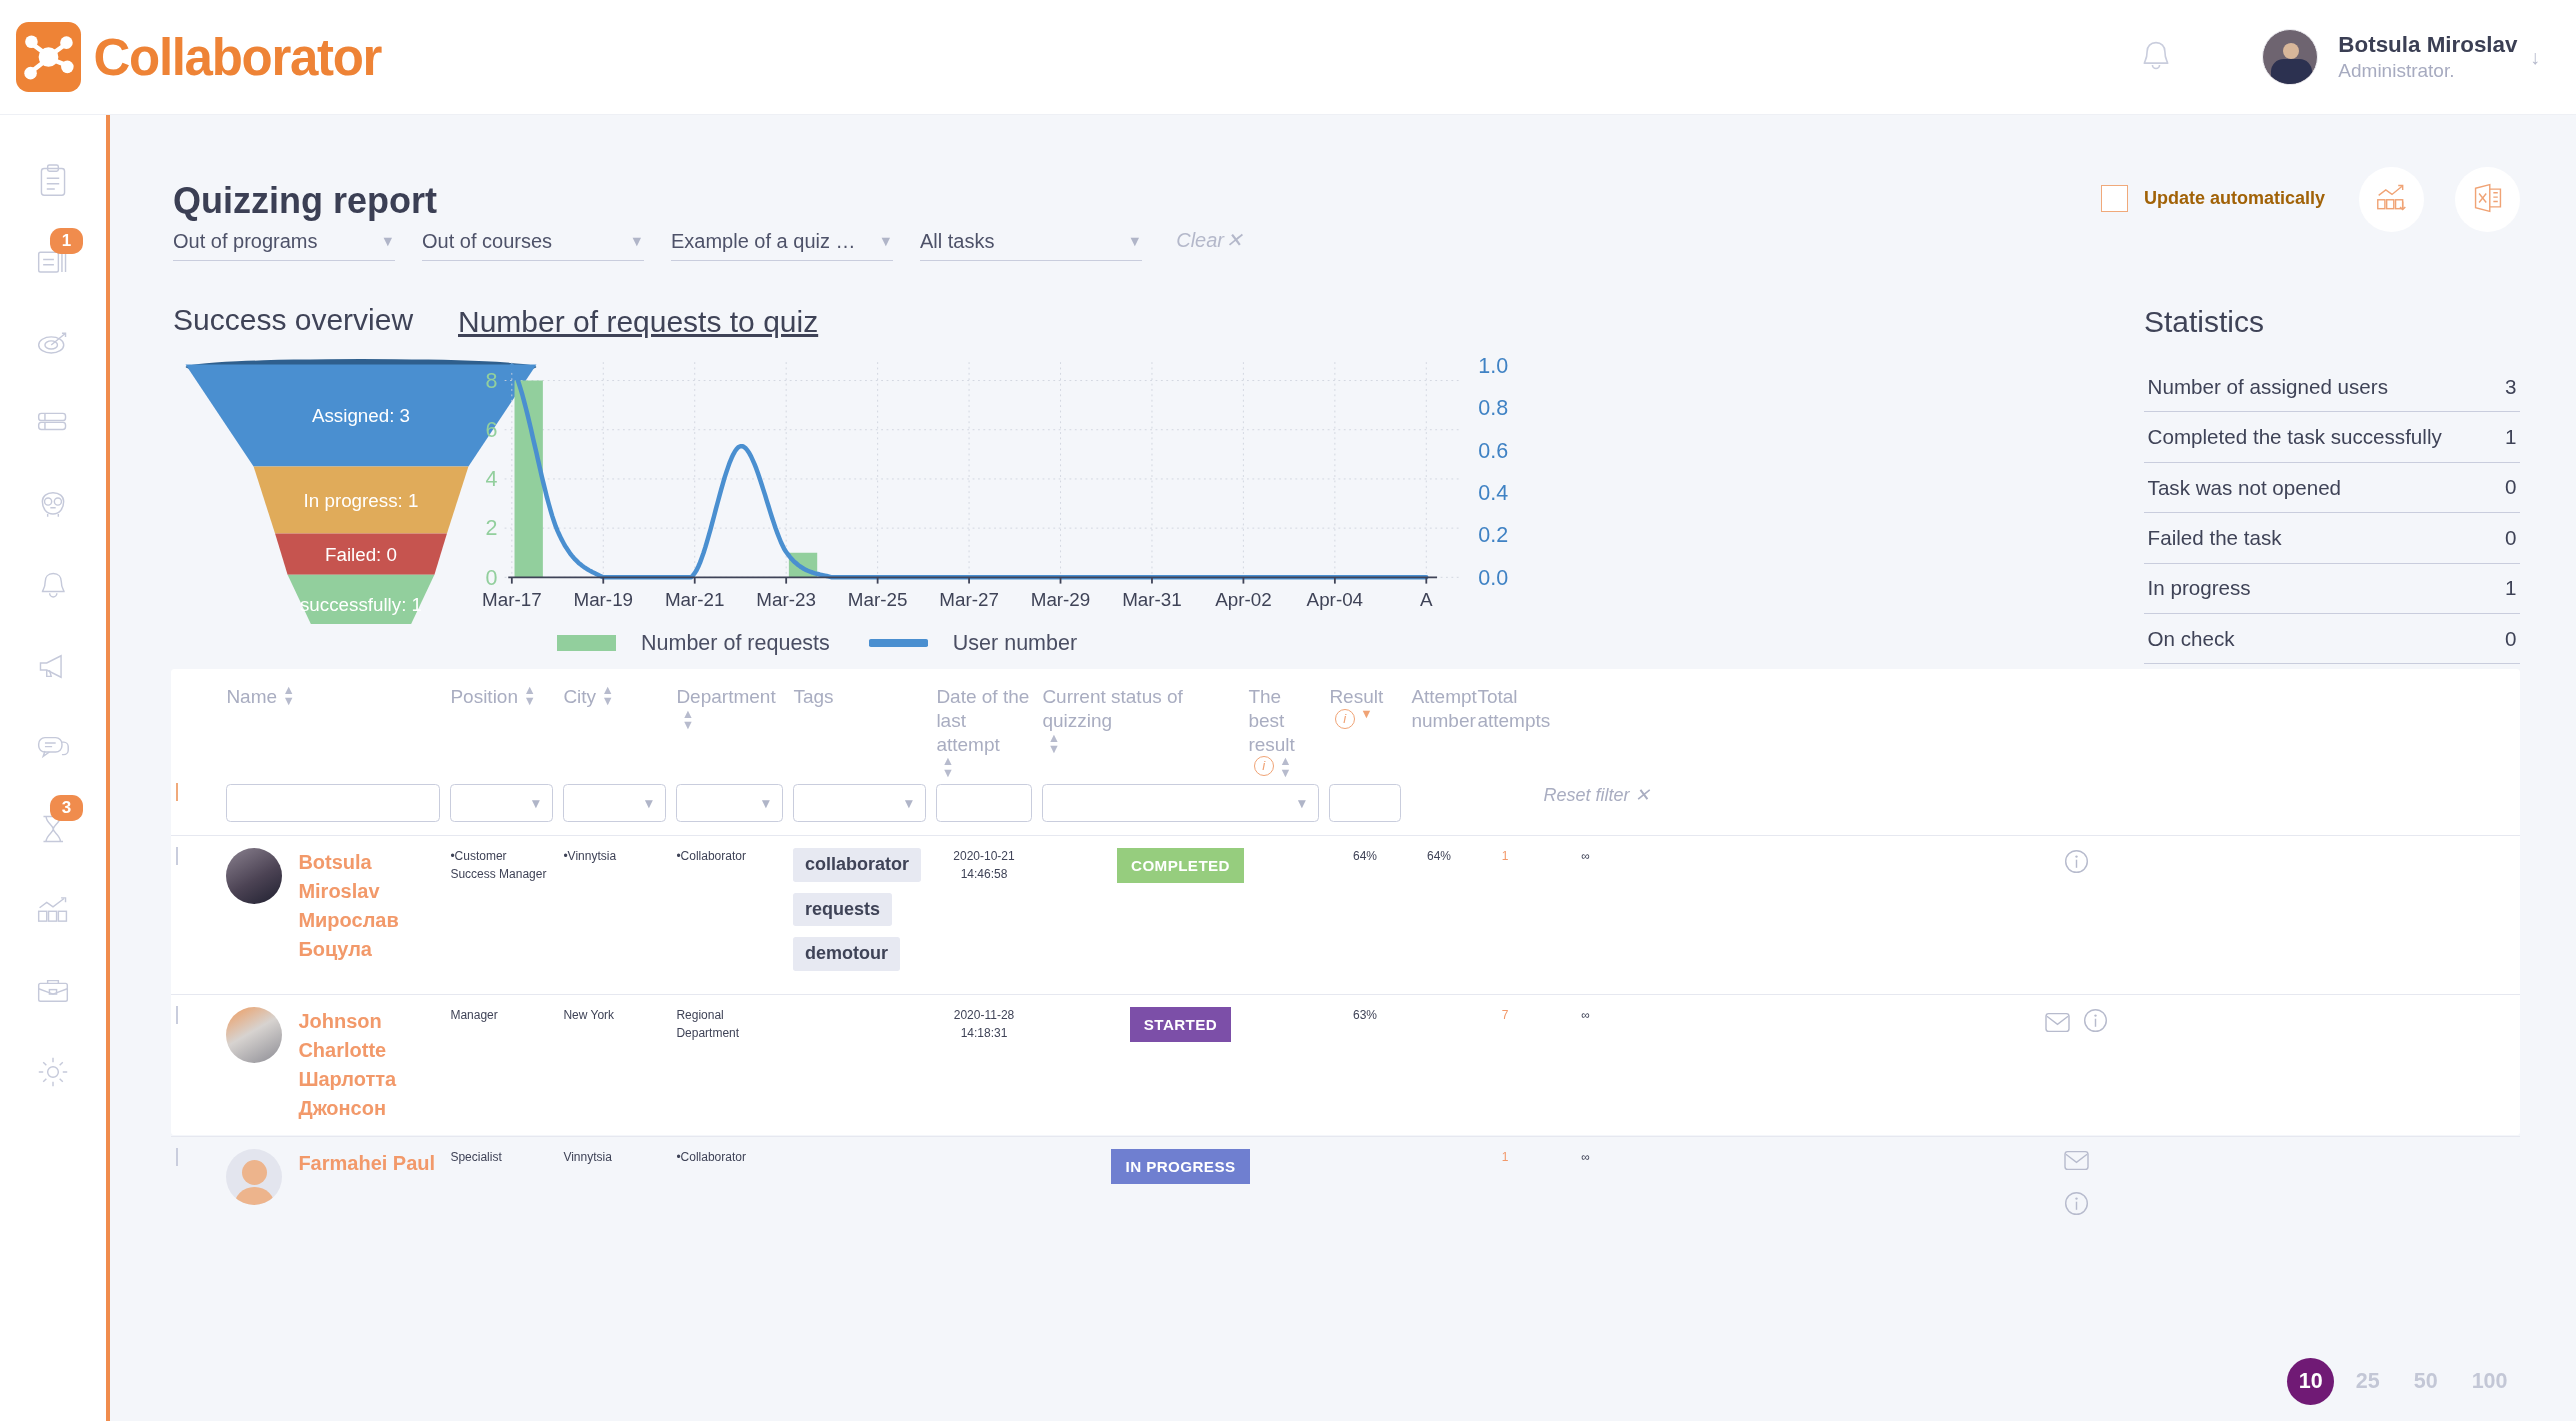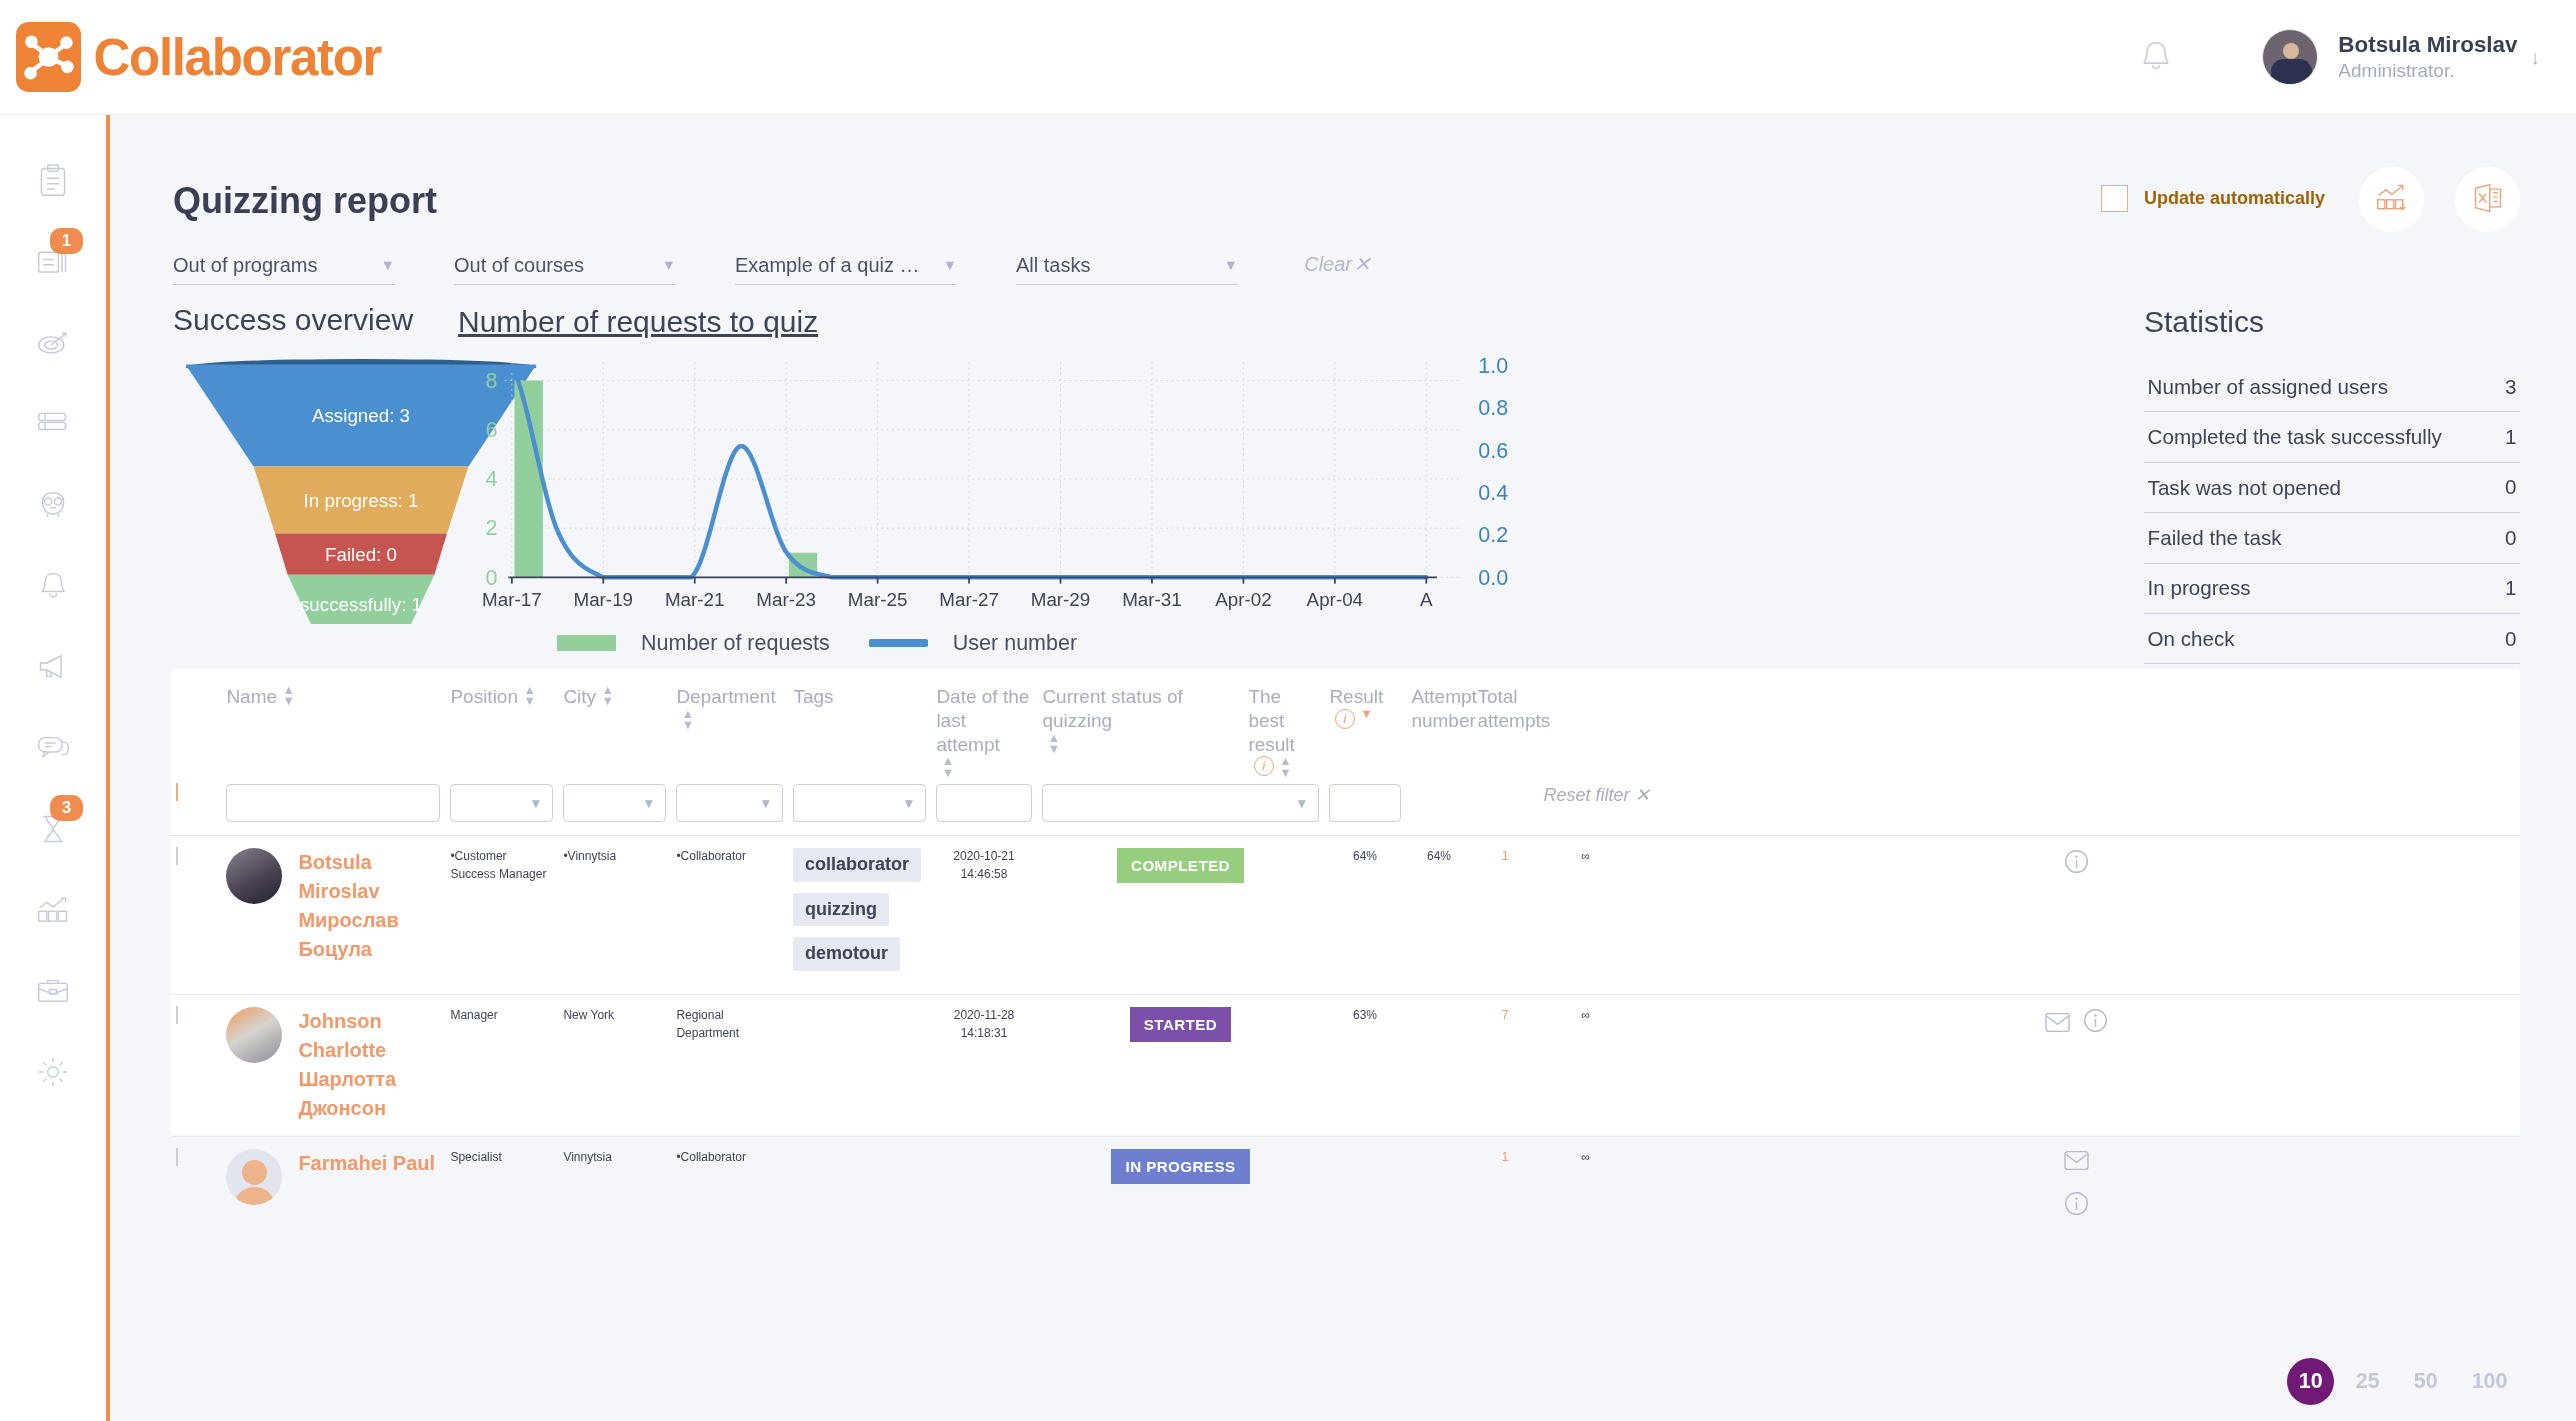--- a/index.html
+++ b/index.html
@@ -74,21 +74,21 @@
   .auto-label { font-size: 18px; font-weight: bold; color: #a16207; }
   .round-btn {
     position: absolute; top: 52px; width: 65px; height: 65px; border-radius: 50%;
     background: #fff; display: flex; align-items: center; justify-content: center;
   }
   .round-btn.b1 { right: 152px; }
   .round-btn.b2 { right: 56px; }
   .round-btn svg { stroke: #f0a375; fill: none; stroke-width: 1.6; }
 
   
-  .filters { position: absolute; left: 63px; top: 137px; display:flex; align-items:flex-end;gap:32px; }
+  .filters { position: absolute; left: 63px; top: 113px; display:flex; align-items:flex-end; }
   .filter {
     width: 222px; margin-right: 27px; border-bottom: 1.8px solid #c9cddd;
     padding-bottom: 7.2px; display: flex; align-items: center;
   }
   .filter-text {
     font-size: 20px; color: #4e5269; white-space: nowrap;
     overflow: hidden; text-overflow: ellipsis; flex: 1;
   }
   .filter-caret { color: #b0b5c8; font-size: 14.3px; margin-left: 9px; }
   .clear-btn {
@@ -578,21 +578,21 @@
                 <div class="name-link">Botsula Miroslav</div>
                 <div class="name-link">Мирослав Боцула</div>
               </div>
             </div>
           </td>
           <td class="cell-txt">•Customer Success Manager</td>
           <td class="cell-txt">•Vinnytsia</td>
           <td class="cell-txt">•Collaborator</td>
           <td>
             <div><span class="tag">collaborator</span></div>
-            <div><span class="tag">quizzing</span></div>
+            <div><span class="tag">requests</span></div>
             <div><span class="tag">demotour</span></div>
           </td>
           <td class="cell-txt center">
             <div>2020-10-21</div>
             <div>14:46:58</div>
           </td>
           <td colspan="2" class="center">
             <span class="badge completed">COMPLETED</span>
           </td>
           <td class="cell-txt center">64%</td>

